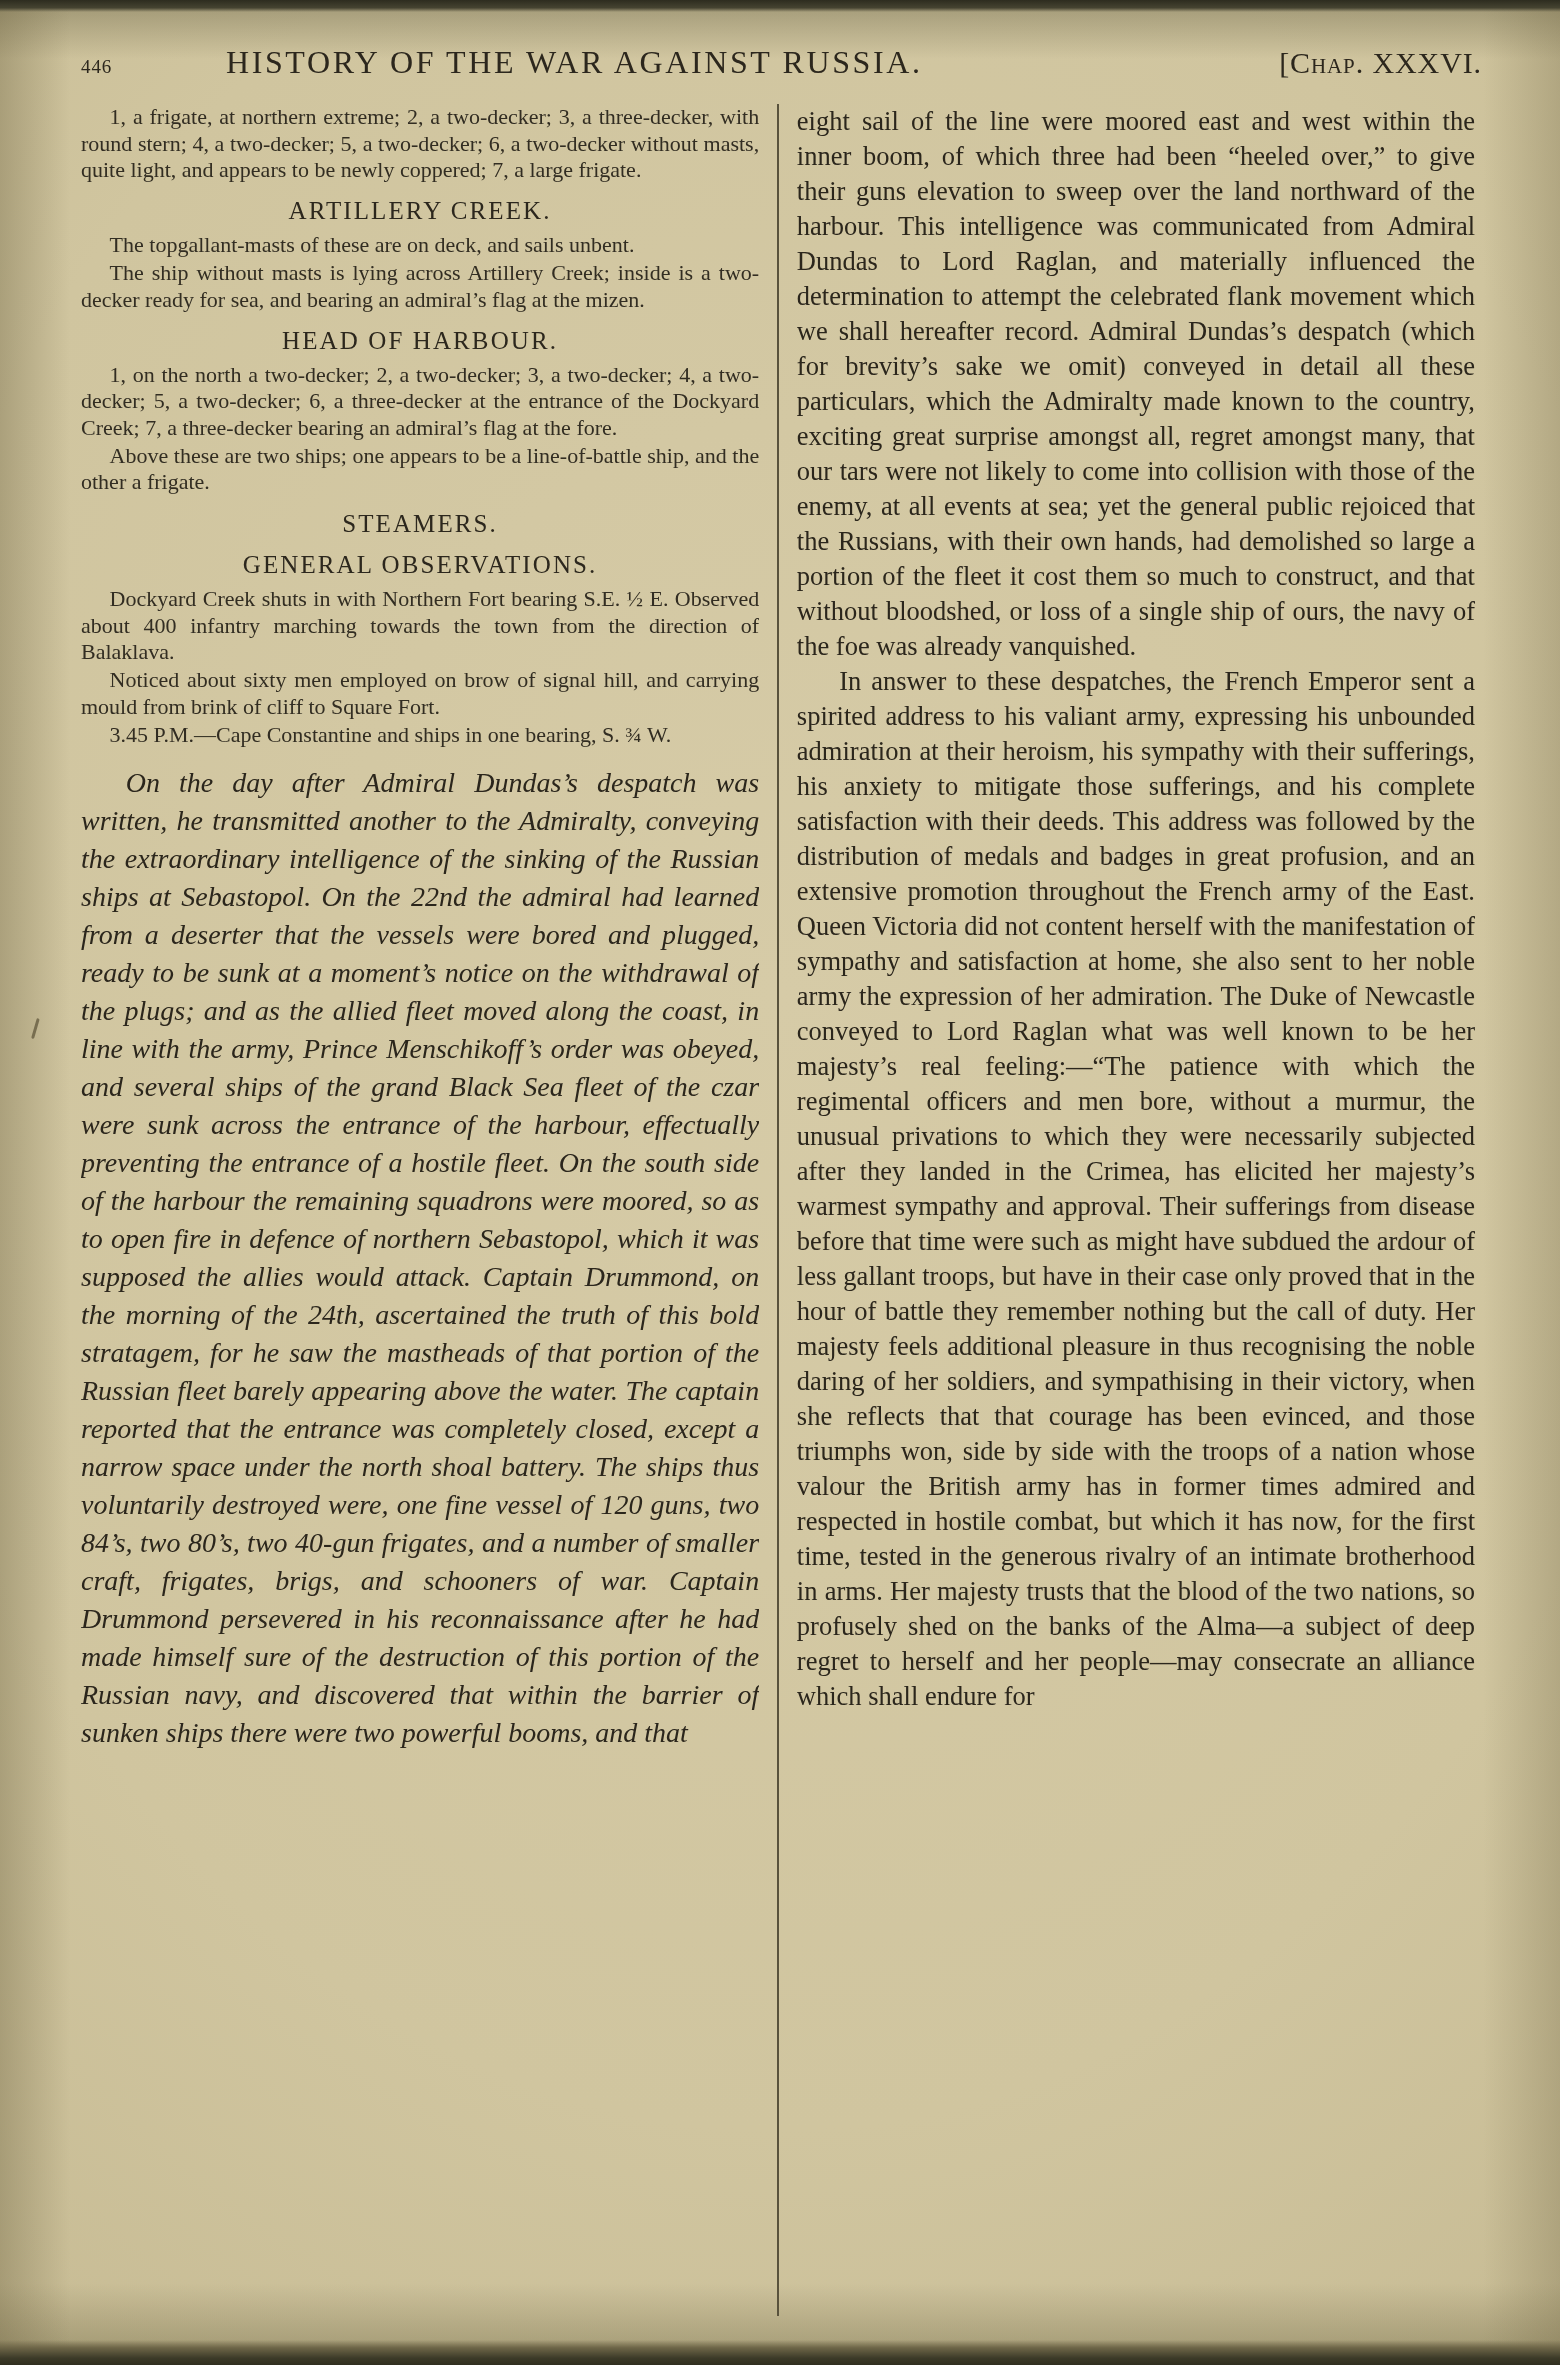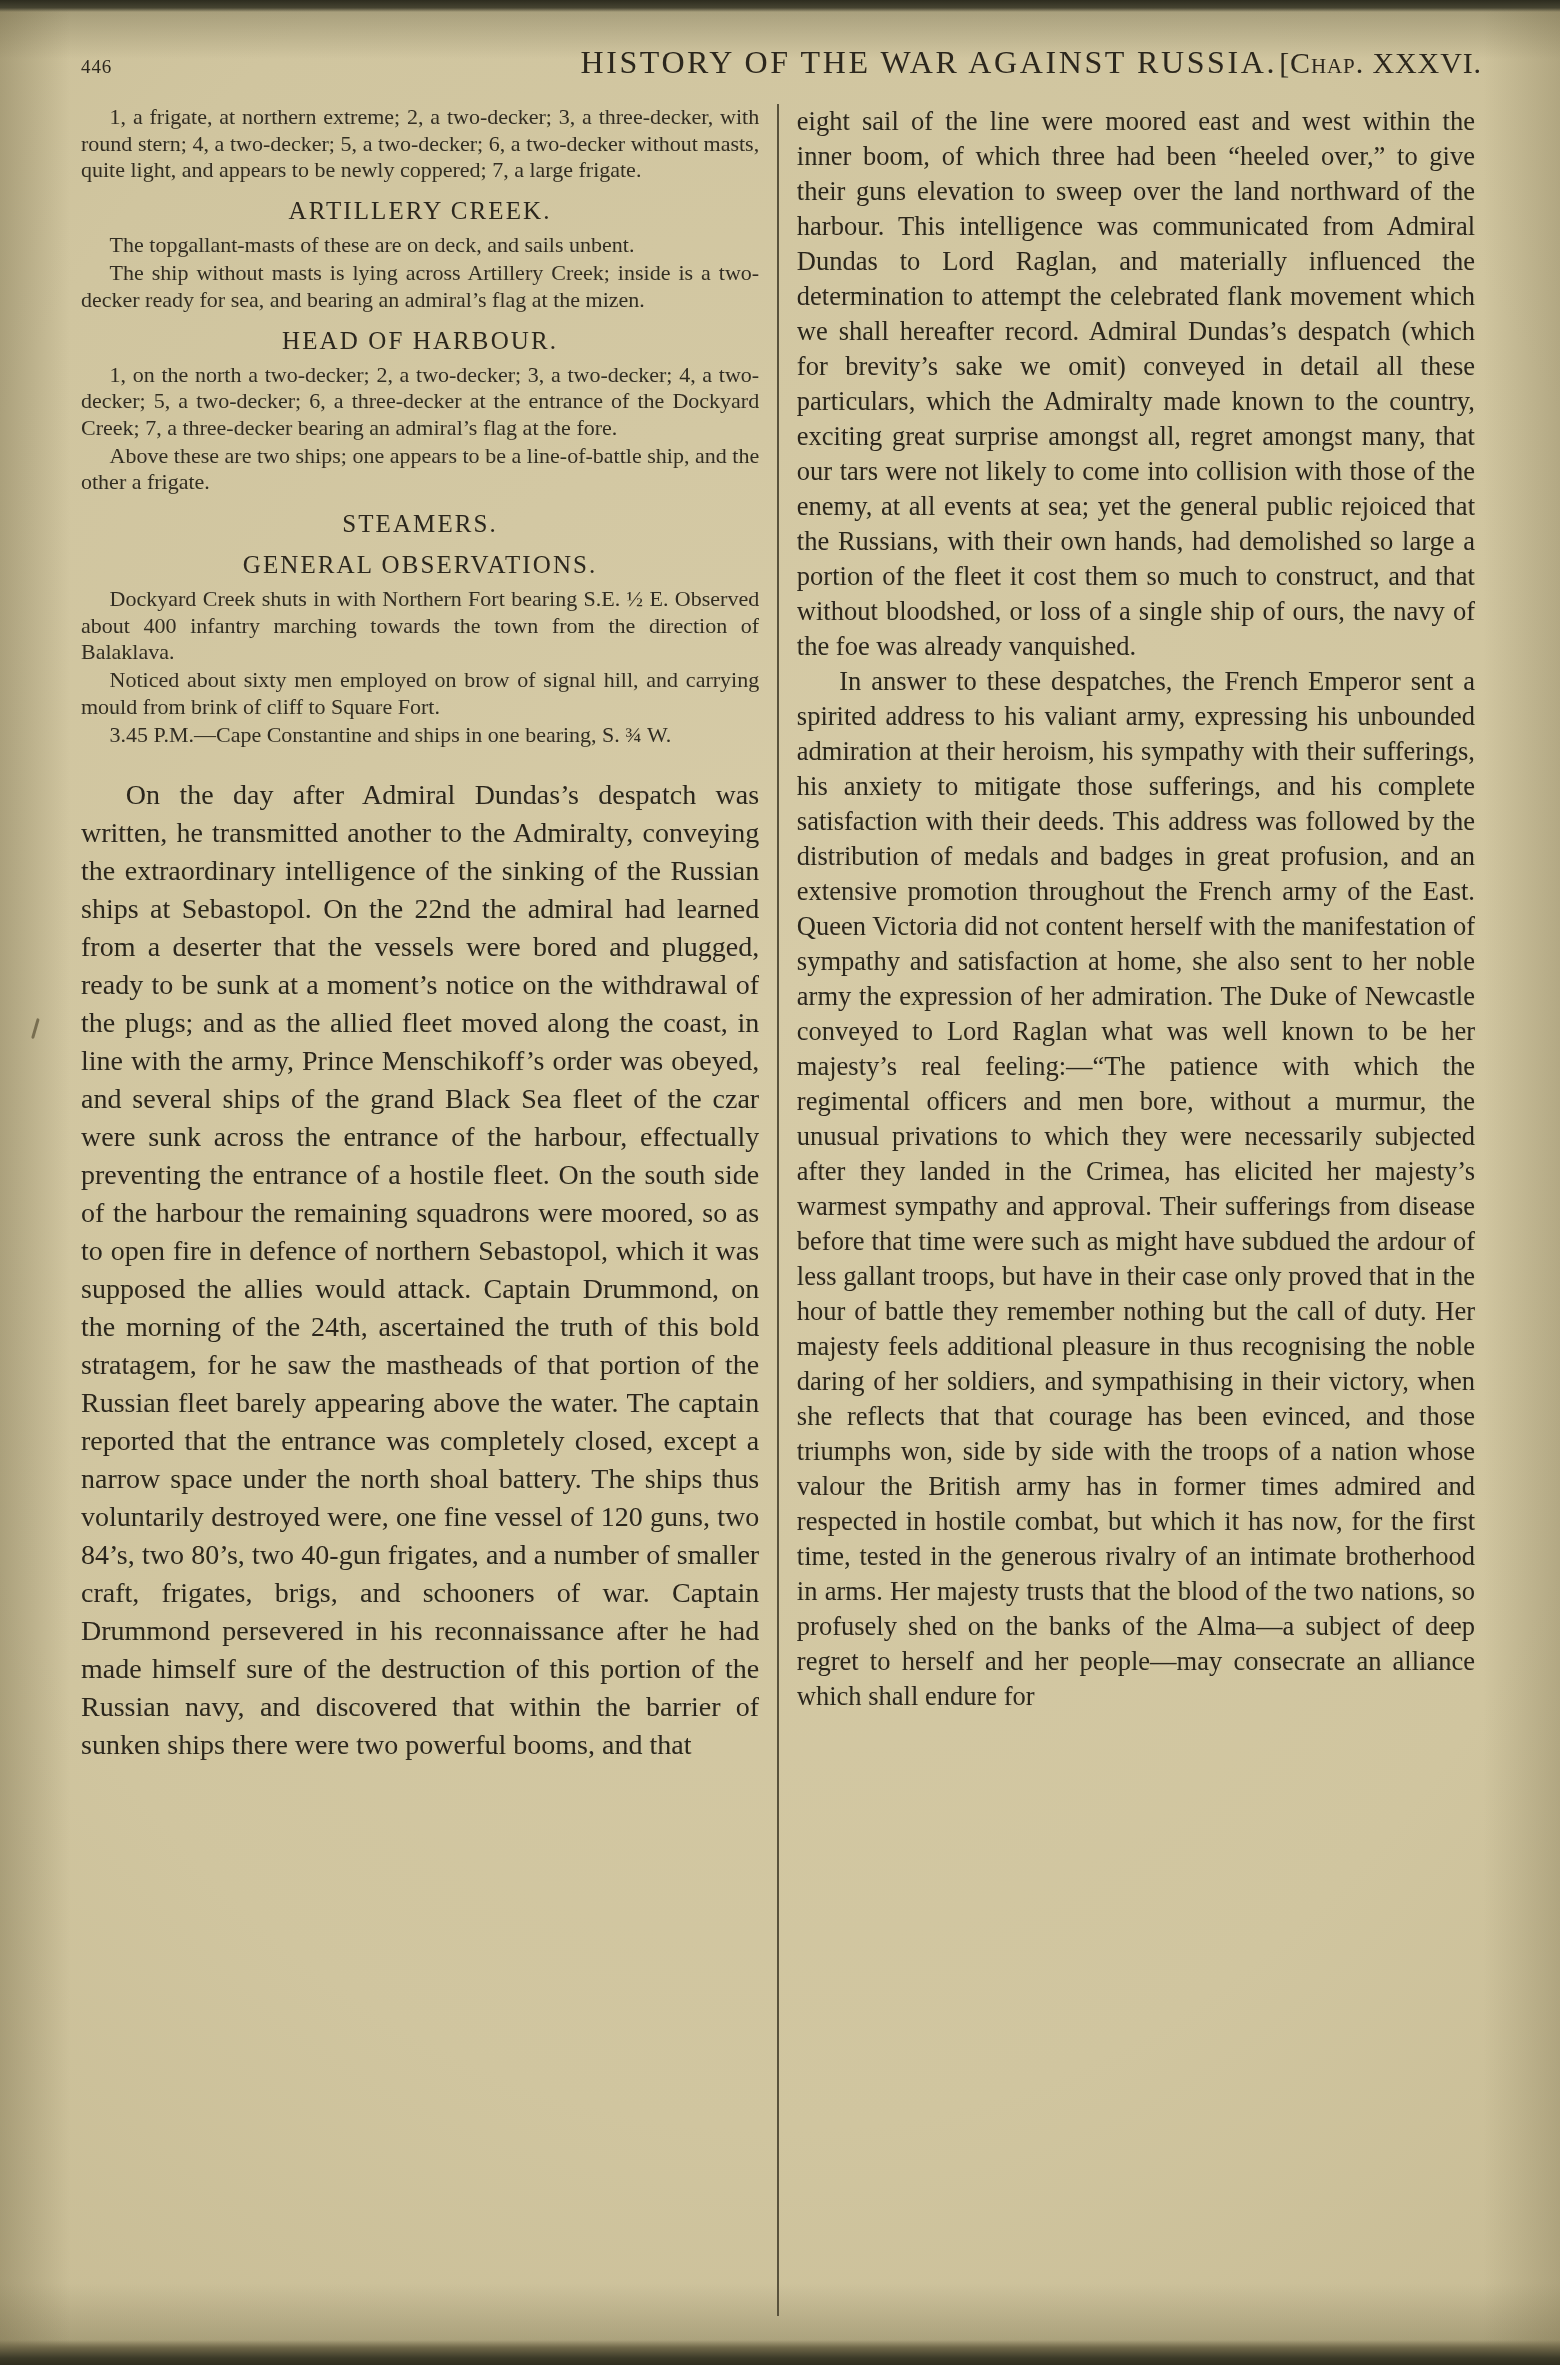--- a/index.html
+++ b/index.html
@@ -50,21 +50,21 @@
   }
 
   .page-number {
     font-size: 19px;
     letter-spacing: 0.9px;
     width: 145px;
   }
 
   .running-title {
     flex: 1;
-    text-align: right;
+    text-align: left;
     font-size: 32px;
     letter-spacing: 2.6px;
     white-space: nowrap;
   }
 
   .chapter-label {
     font-size: 30px;
     font-variant: small-caps;
     letter-spacing: 0.9px;
     text-align: right;
@@ -121,21 +121,21 @@
 
   .body-right {
     font-size: 26.5px;
     line-height: 35px;
     text-align: justify;
     color: #2b261c;
   }
 
   .indent { text-indent: 1.6em; }
   .no-indent { text-indent: 0; }
-  .mt { margin-top: 28px; }
+  .mt { margin-top: 16px; font-style: italic; }
 
   .margin-mark {
     position: absolute;
     left: 34px;
     top: 1018px;
     width: 2.6px;
     height: 20.5px;
     background: rgba(62, 52, 30, 0.55);
     transform: rotate(16deg);
     border-radius: 1.7px;

